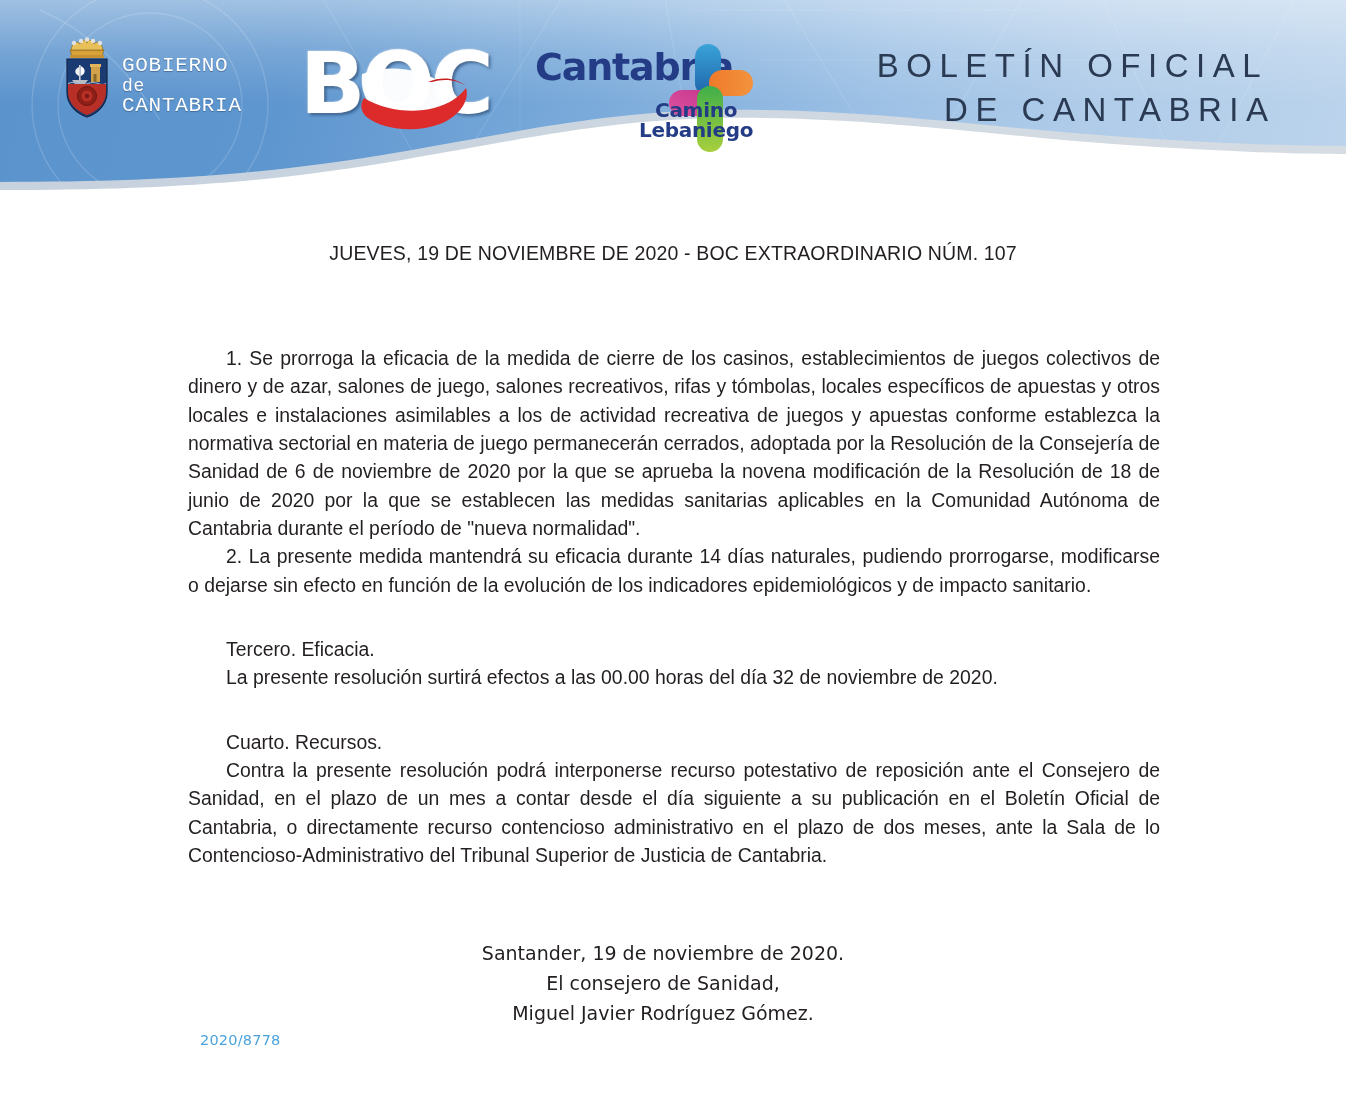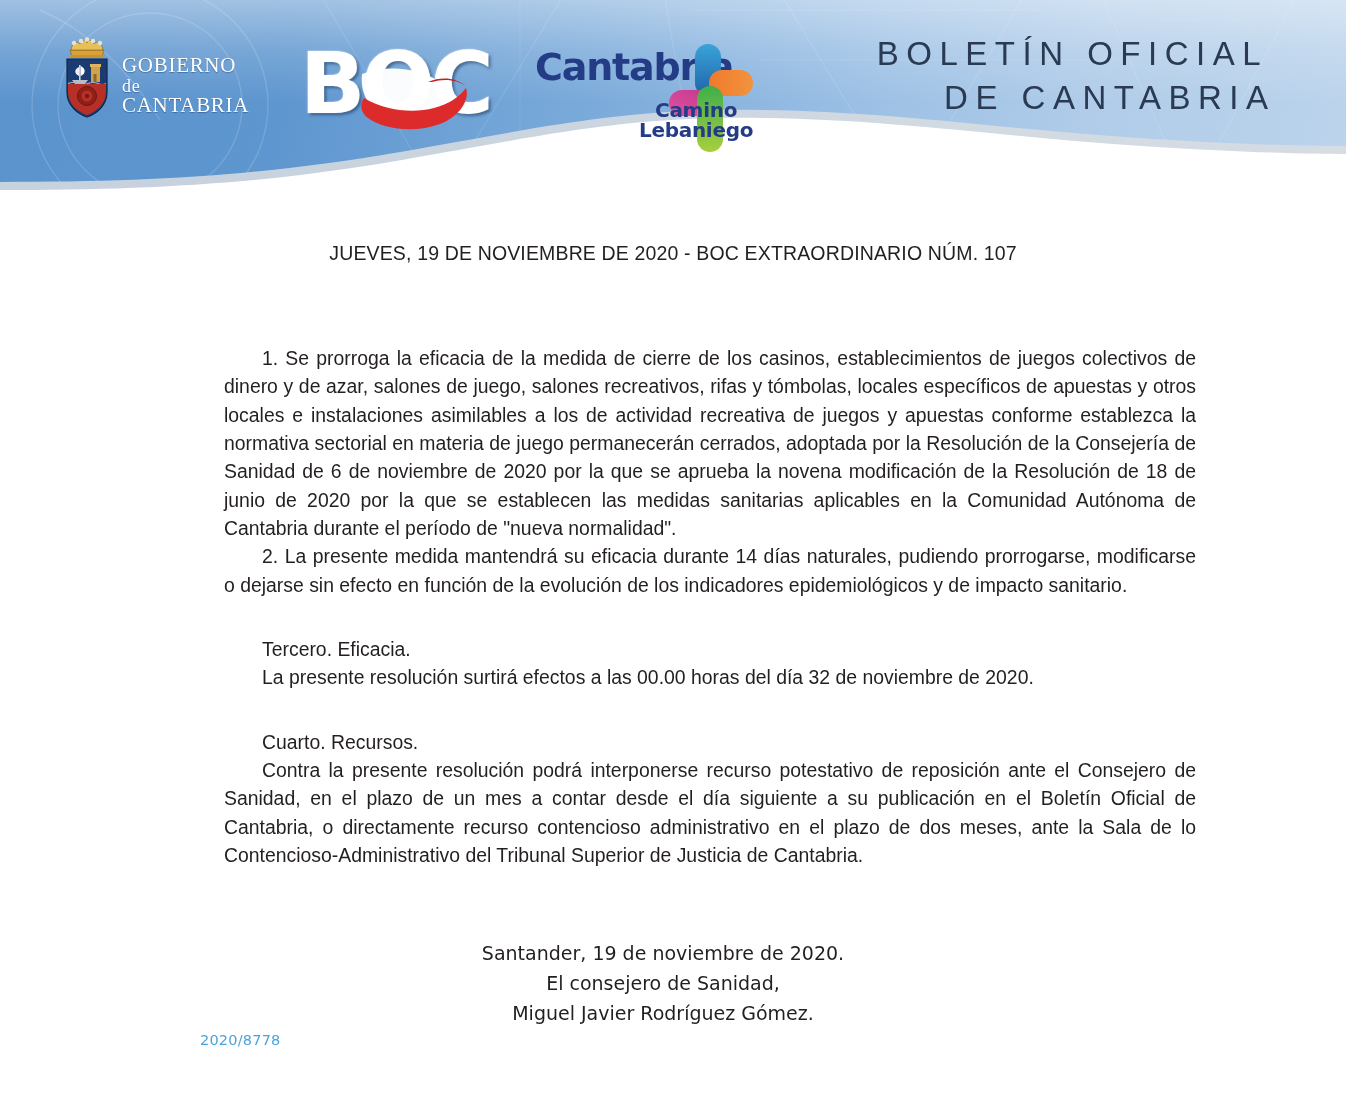--- a/index.html
+++ b/index.html
@@ -47,21 +47,21 @@
                    opacity:.5; pointer-events:none; }
 
   
   .masthead-wave { position:absolute; left:0; bottom:0; width:1346px; height:120px; }
 
   
   .escudo { position:absolute; left:58px; top:34px; width:58px; height:86px; }
 
   .gob-text {
     position:absolute; left:122px; top:55px;
-    font-family:Liberation Serif, serif;
+    font-family:Liberation Mono, monospace;
     color:#ffffff;
     line-height:1.03;
     letter-spacing:.7px;
     text-shadow:0 1px 1px rgba(20,50,90,.45);
   }
   .gob-text .l1 { font-size:21px; }
   .gob-text .l2 { font-size:18px; }
   .gob-text .l3 { font-size:21px; }
 
   
@@ -94,21 +94,21 @@
     font-family:"DejaVu Sans", sans-serif;
     font-size:20px; font-weight:bold;
     color:#233c85;
     line-height:1.02;
     text-align:center;
     letter-spacing:-.3px;
   }
 
   
   .boletin {
-    position:absolute; right:78px; top:32px;
+    position:absolute; right:78px; top:44px;
     text-align:right;
     color:#2a3a52;
     font-family:"Liberation Sans", sans-serif;
     font-weight:300;
     line-height:1.33;
     font-size:33px;
     letter-spacing:7.5px;
   }
   .boletin .r2 { margin-right:-7.5px; }
 
@@ -117,21 +117,21 @@
     position:absolute; left:0; top:218px; width:1346px;
     text-align:center;
     font-family:"Liberation Sans", sans-serif;
     font-size:19.5px;
     letter-spacing:.15px;
     color:#231f20;
     margin-top:24px;
   }
 
   
-  .content { position:absolute; left:188px; top:344px; width:972px;margin-left:36px; }
+  .content { position:absolute; left:188px; top:344px; width:972px; }
 
   .para {
     font-family:"Liberation Sans", sans-serif;
     font-size:19.4px;
     line-height:28.35px;
     color:#231f20;
     text-align:justify;
     text-justify:inter-word;
     text-indent:38px;
     hyphens:manual;

